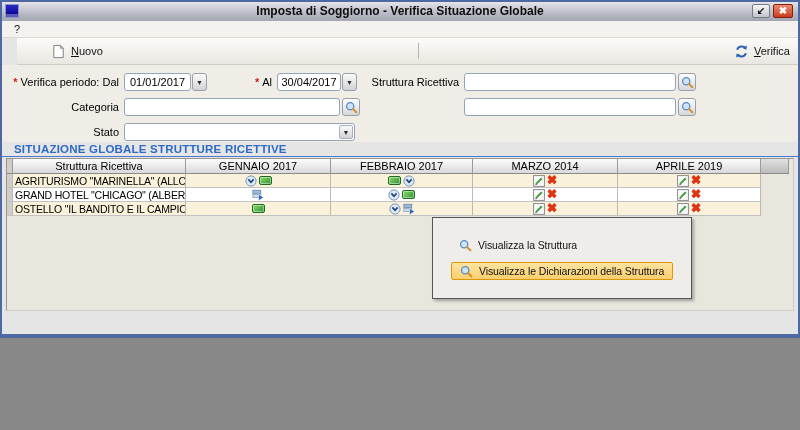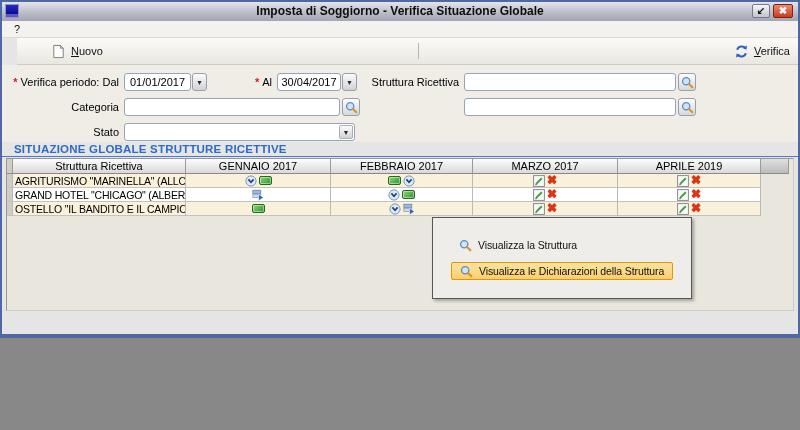--- a/index.html
+++ b/index.html
@@ -209,21 +209,21 @@
   </div>
 
   <div class="section-title">SITUAZIONE GLOBALE STRUTTURE RICETTIVE</div>
 
   <div class="grid">
     <div class="ghead">
       <div class="hcell c0"></div>
       <div class="hcell c1">Struttura Ricettiva</div>
       <div class="hcell c2">GENNAIO 2017</div>
       <div class="hcell c3">FEBBRAIO 2017</div>
-      <div class="hcell c4">MARZO 2017</div>
+      <div class="hcell c4">MARZO 2014</div>
       <div class="hcell c5">APRILE 2019</div>
       <div class="hcell cf"></div>
     </div>
     <div>
         <div class="grow odd">
           <div class="gcell c0"></div>
           <div class="gcell c1 name">AGRITURISMO "MARINELLA" (ALLOGGIO</div>
           <div class="gcell icons c2">
             <span class="ic">
               <svg viewBox="0 0 12 12" width="12" height="12">

